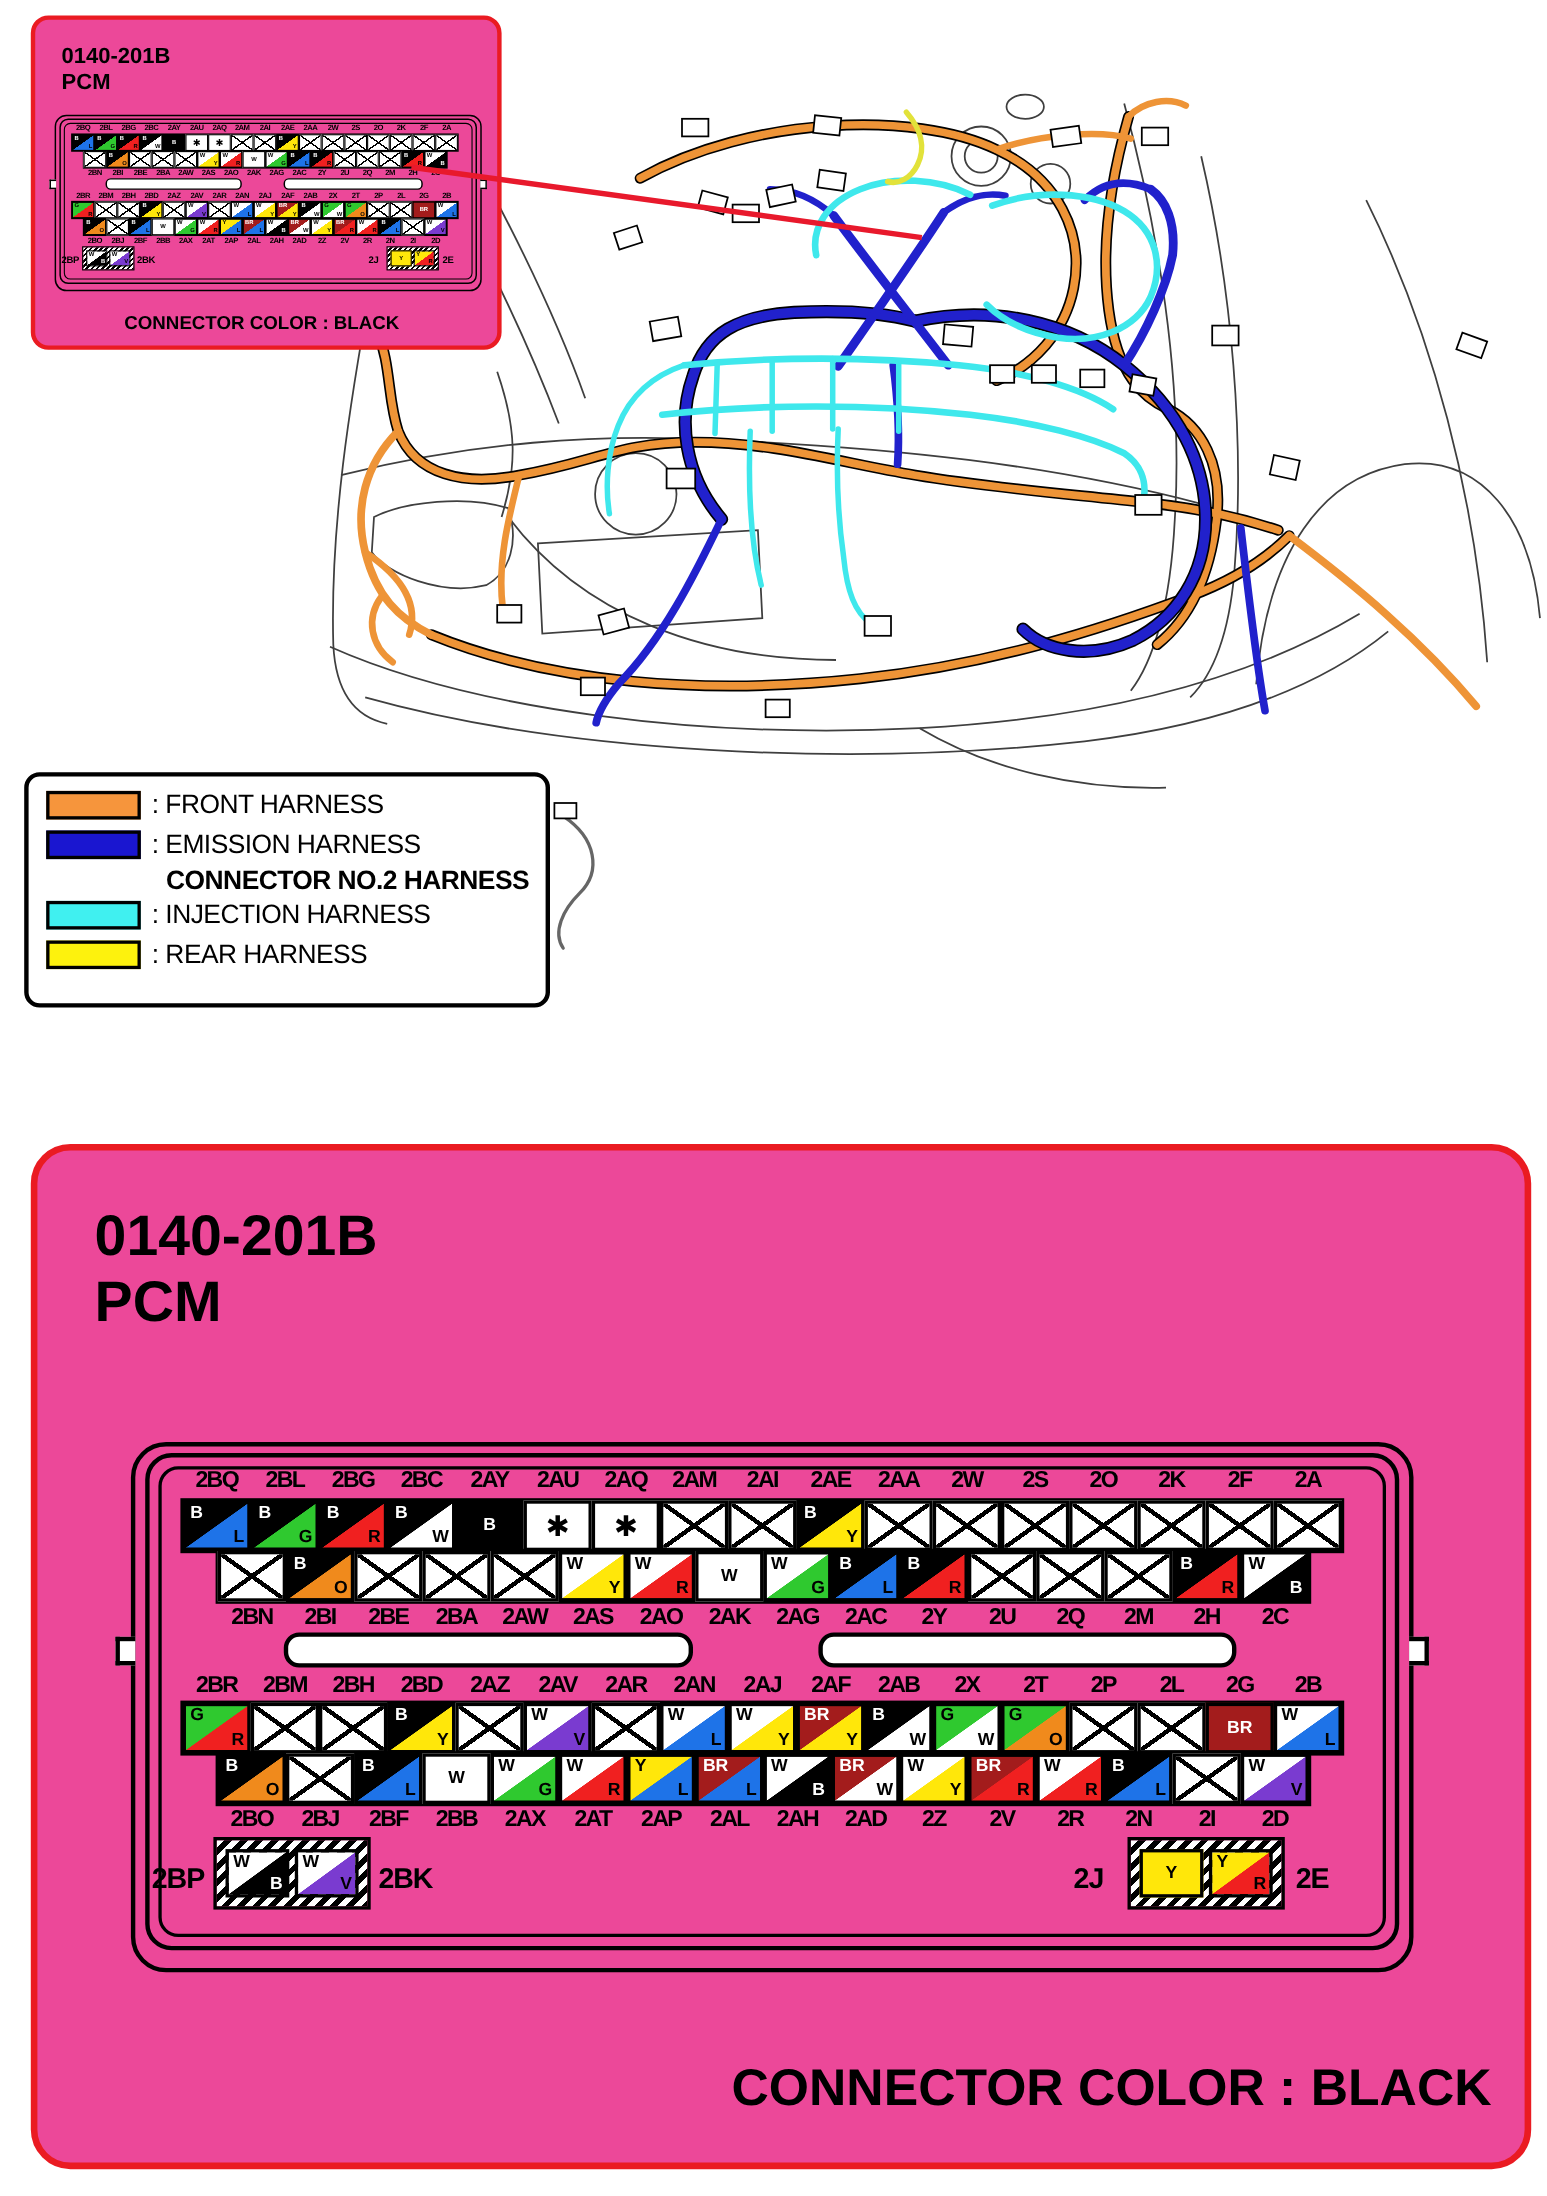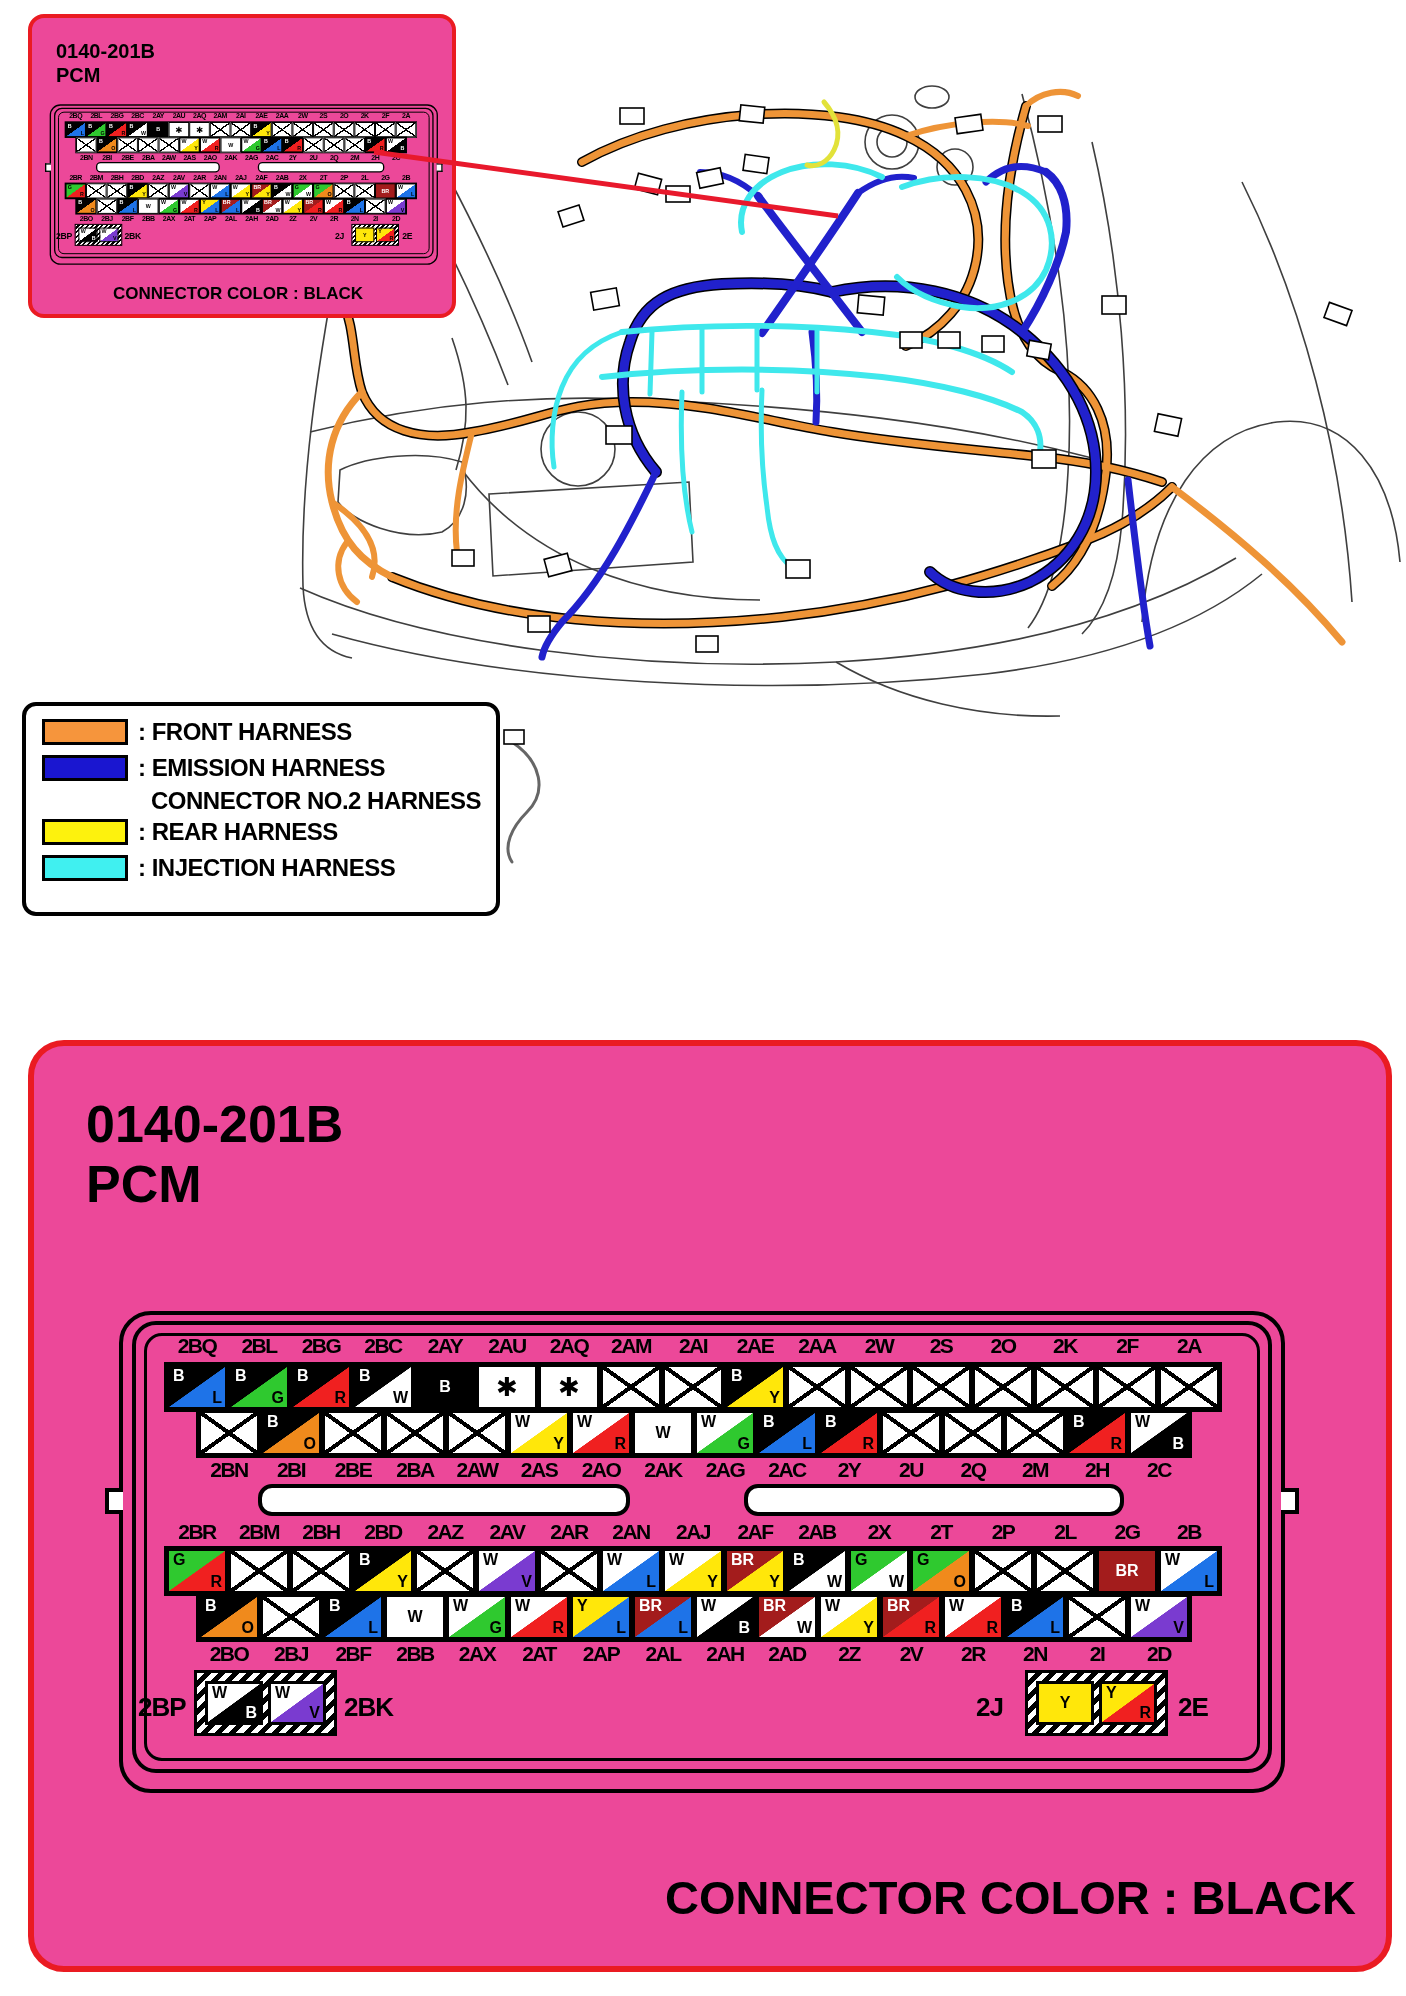--- a/index.html
+++ b/index.html
@@ -16,21 +16,21 @@
   #mini-color-label{position:absolute;left:0;right:8px;top:266px;text-align:center;font-size:17px;font-weight:bold;}
   #big-box{left:28px;top:1040px;width:1364px;height:932px;border-width:6px;border-radius:36px;z-index:2;}
   #big-title{position:absolute;left:52px;top:48px;font-size:52px;font-weight:bold;line-height:1.16;white-space:pre;}
   #big-conn-wrap{position:absolute;left:98px;top:270px;width:1140px;height:476px;}
   #big-color-label{position:absolute;right:30px;top:824px;font-size:47px;font-weight:bold;letter-spacing:0px;}
   
   #legend{position:absolute;left:22px;top:702px;width:478px;height:214px;border:4px solid #000;
           border-radius:14px;background:#fff;z-index:2;box-sizing:border-box;padding:11px 0 0 16px;}
   .legend-row{display:flex;align-items:center;height:30px;margin-bottom:6px;}
   .legend-swatch{width:86px;height:26px;border:3px solid #000;box-sizing:border-box;margin-right:10px;flex:none;}
-  .legend-label{font-size:24px;font-weight:bold;letter-spacing:-0.5px;white-space:nowrap;}
+  .legend-label{font-size:24px;font-weight:normal;letter-spacing:-0.5px;white-space:nowrap;}
   .legend-extra{font-size:24px;font-weight:bold;letter-spacing:-0.5px;margin:-2px 0 4px 109px;height:26px;}
   
   .conn{position:relative;width:1140px;height:476px;}
   .outline{position:absolute;border:4px solid #000;border-radius:26px;box-sizing:border-box;background:transparent;}
   .o3{left:-13px;top:-5px;width:1166px;height:482px;border-radius:32px;}
   .o1{left:0px;top:5px;width:1140px;height:452px;border-radius:24px;}
   .o2{left:12px;top:17px;width:1116px;height:428px;border-width:3px;border-radius:18px;}
   .notch{position:absolute;width:18px;height:26px;border:4px solid #000;background:#fff;box-sizing:border-box;}
   .labelrow,.cellrow{position:absolute;display:flex;}
   .pinlabel{width:62px;text-align:center;font-size:21px;font-weight:bold;letter-spacing:-1.5px;flex:none;}
@@ -487,26 +487,26 @@
       <div class="legend-row">
         <span class="legend-swatch" style="background: rgb(246, 149, 60);"></span>
         <span class="legend-label">: FRONT HARNESS</span>
       </div>
       <div class="legend-row">
         <span class="legend-swatch" style="background: rgb(26, 22, 208);"></span>
         <span class="legend-label">: EMISSION HARNESS</span>
       </div>
       <div class="legend-extra">CONNECTOR NO.2 HARNESS</div>
       <div class="legend-row">
+        <span class="legend-swatch" style="background: rgb(64, 240, 240);"></span>
+        <span class="legend-label">: INJECTION HARNESS</span>
+      </div>
+      <div class="legend-row">
         <span class="legend-swatch" style="background: rgb(253, 242, 13);"></span>
         <span class="legend-label">: REAR HARNESS</span>
-      </div>
-      <div class="legend-row">
-        <span class="legend-swatch" style="background: rgb(64, 240, 240);"></span>
-        <span class="legend-label">: INJECTION HARNESS</span>
       </div>
     </div>
 
   <div id="big-box" class="redbox">
     <div id="big-title"><span>0140-201B</span><br><span>PCM</span></div>
     <div id="big-conn-wrap" class="conn">
         <div class="outline o3"></div>
         <div class="outline o1"></div>
         <div class="outline o2"></div>
         <div class="notch" style="left: -27px; top: 172px; border-right: none;"></div>

